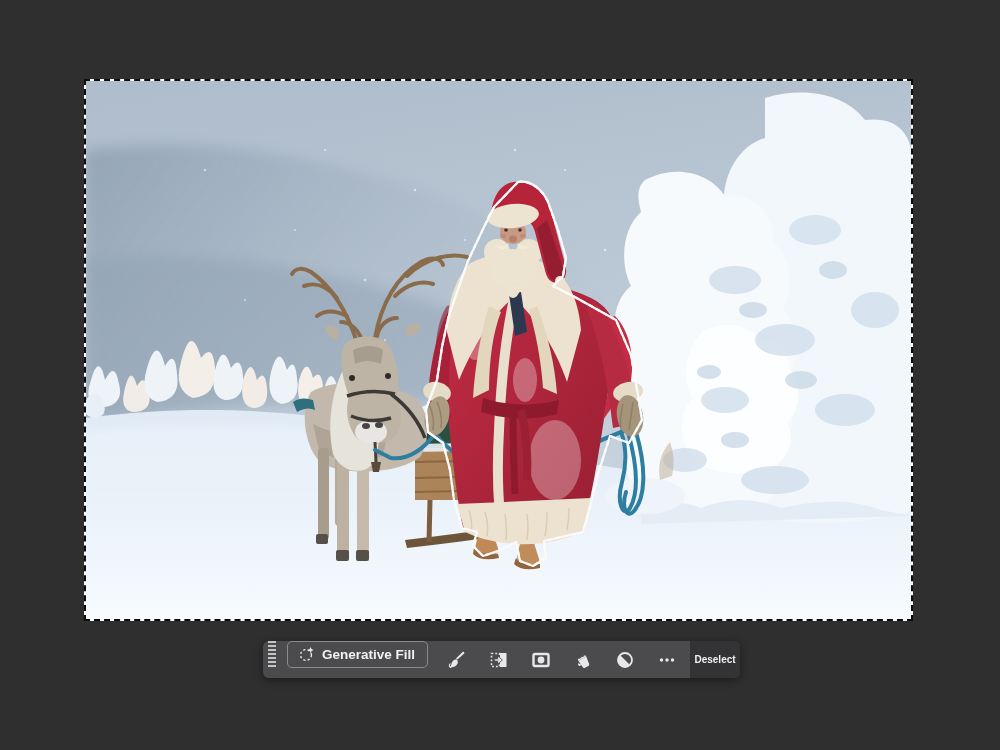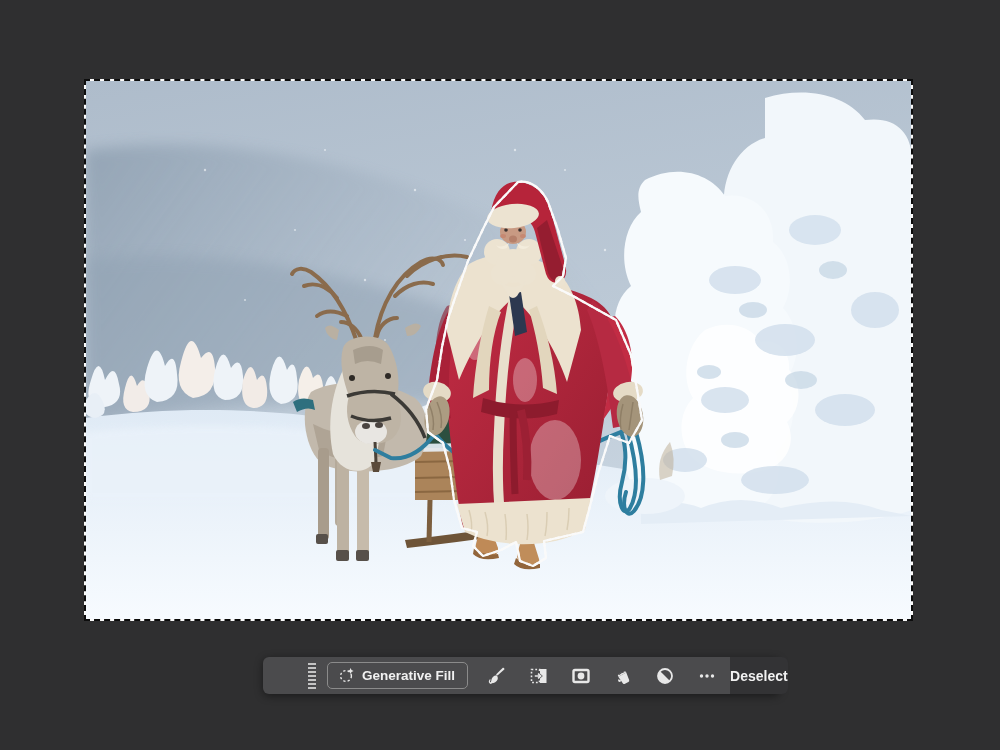--- a/index.html
+++ b/index.html
@@ -13,46 +13,45 @@
   .doc-canvas{
     position:absolute;left:85px;top:80px;width:827px;height:540px;
     background:#c3d0dd;
   }
   .doc-canvas svg{position:absolute;inset:0;display:block;}
   .ants{position:absolute;inset:-1px;pointer-events:none;}
   .ants-white{border:2px solid #fafafa;}
   .ants-black{border:2px dashed #0d0d0d;}
   
   .taskbar{
-    position:absolute;left:263px;top:657px;width:477px;height:37px;
+    position:absolute;left:263px;top:641px;width:477px;height:37px;
     background:#4b4b4d;border-radius:6px;
-    display:flex;align-items:center;
+    display:flex;
     box-shadow:0 2px 8px rgba(0,0,0,.45);
-    padding-left:40px;
   }
   .drag-handle{
     width:8px;height:26px;margin-left:5px;flex:0 0 auto;cursor:grab;
     background:repeating-linear-gradient(to bottom,#c4c4c4 0 2px,transparent 2px 4px);
   }
   .gf-button{
     flex:0 0 auto;margin-left:11px;height:27px;padding:0 12px 0 10px;
     display:flex;align-items:center;gap:7px;
     background:transparent;border:1px solid #8b8b8b;border-radius:5px;
     color:#f1f1f1;font-size:13.5px;font-weight:600;cursor:pointer;white-space:nowrap;
   }
   .tool-row{display:flex;align-items:center;flex:0 0 auto;margin-left:8px;}
   .tool-btn{
     width:42px;height:37px;display:flex;align-items:center;justify-content:center;
     cursor:pointer;background:transparent;border:none;
   }
   .deselect-btn{
     flex:1 1 auto;height:37px;margin-left:2px;
     background:#333335;border-radius:0 6px 6px 0;
     display:flex;align-items:center;justify-content:center;
-    color:#f1f1f1;font-size:14px;font-weight:600;cursor:pointer;
+    color:#f1f1f1;font-size:10px;font-weight:600;cursor:pointer;
   }
   .icon-svg{display:block;}
 </style>
 </head>
 <body>
 
 <div class="doc-canvas">
   <svg viewBox="0 0 827 540" width="827" height="540">
     <defs>
       <linearGradient id="sky" x1="0" y1="0" x2="0.25" y2="1">

